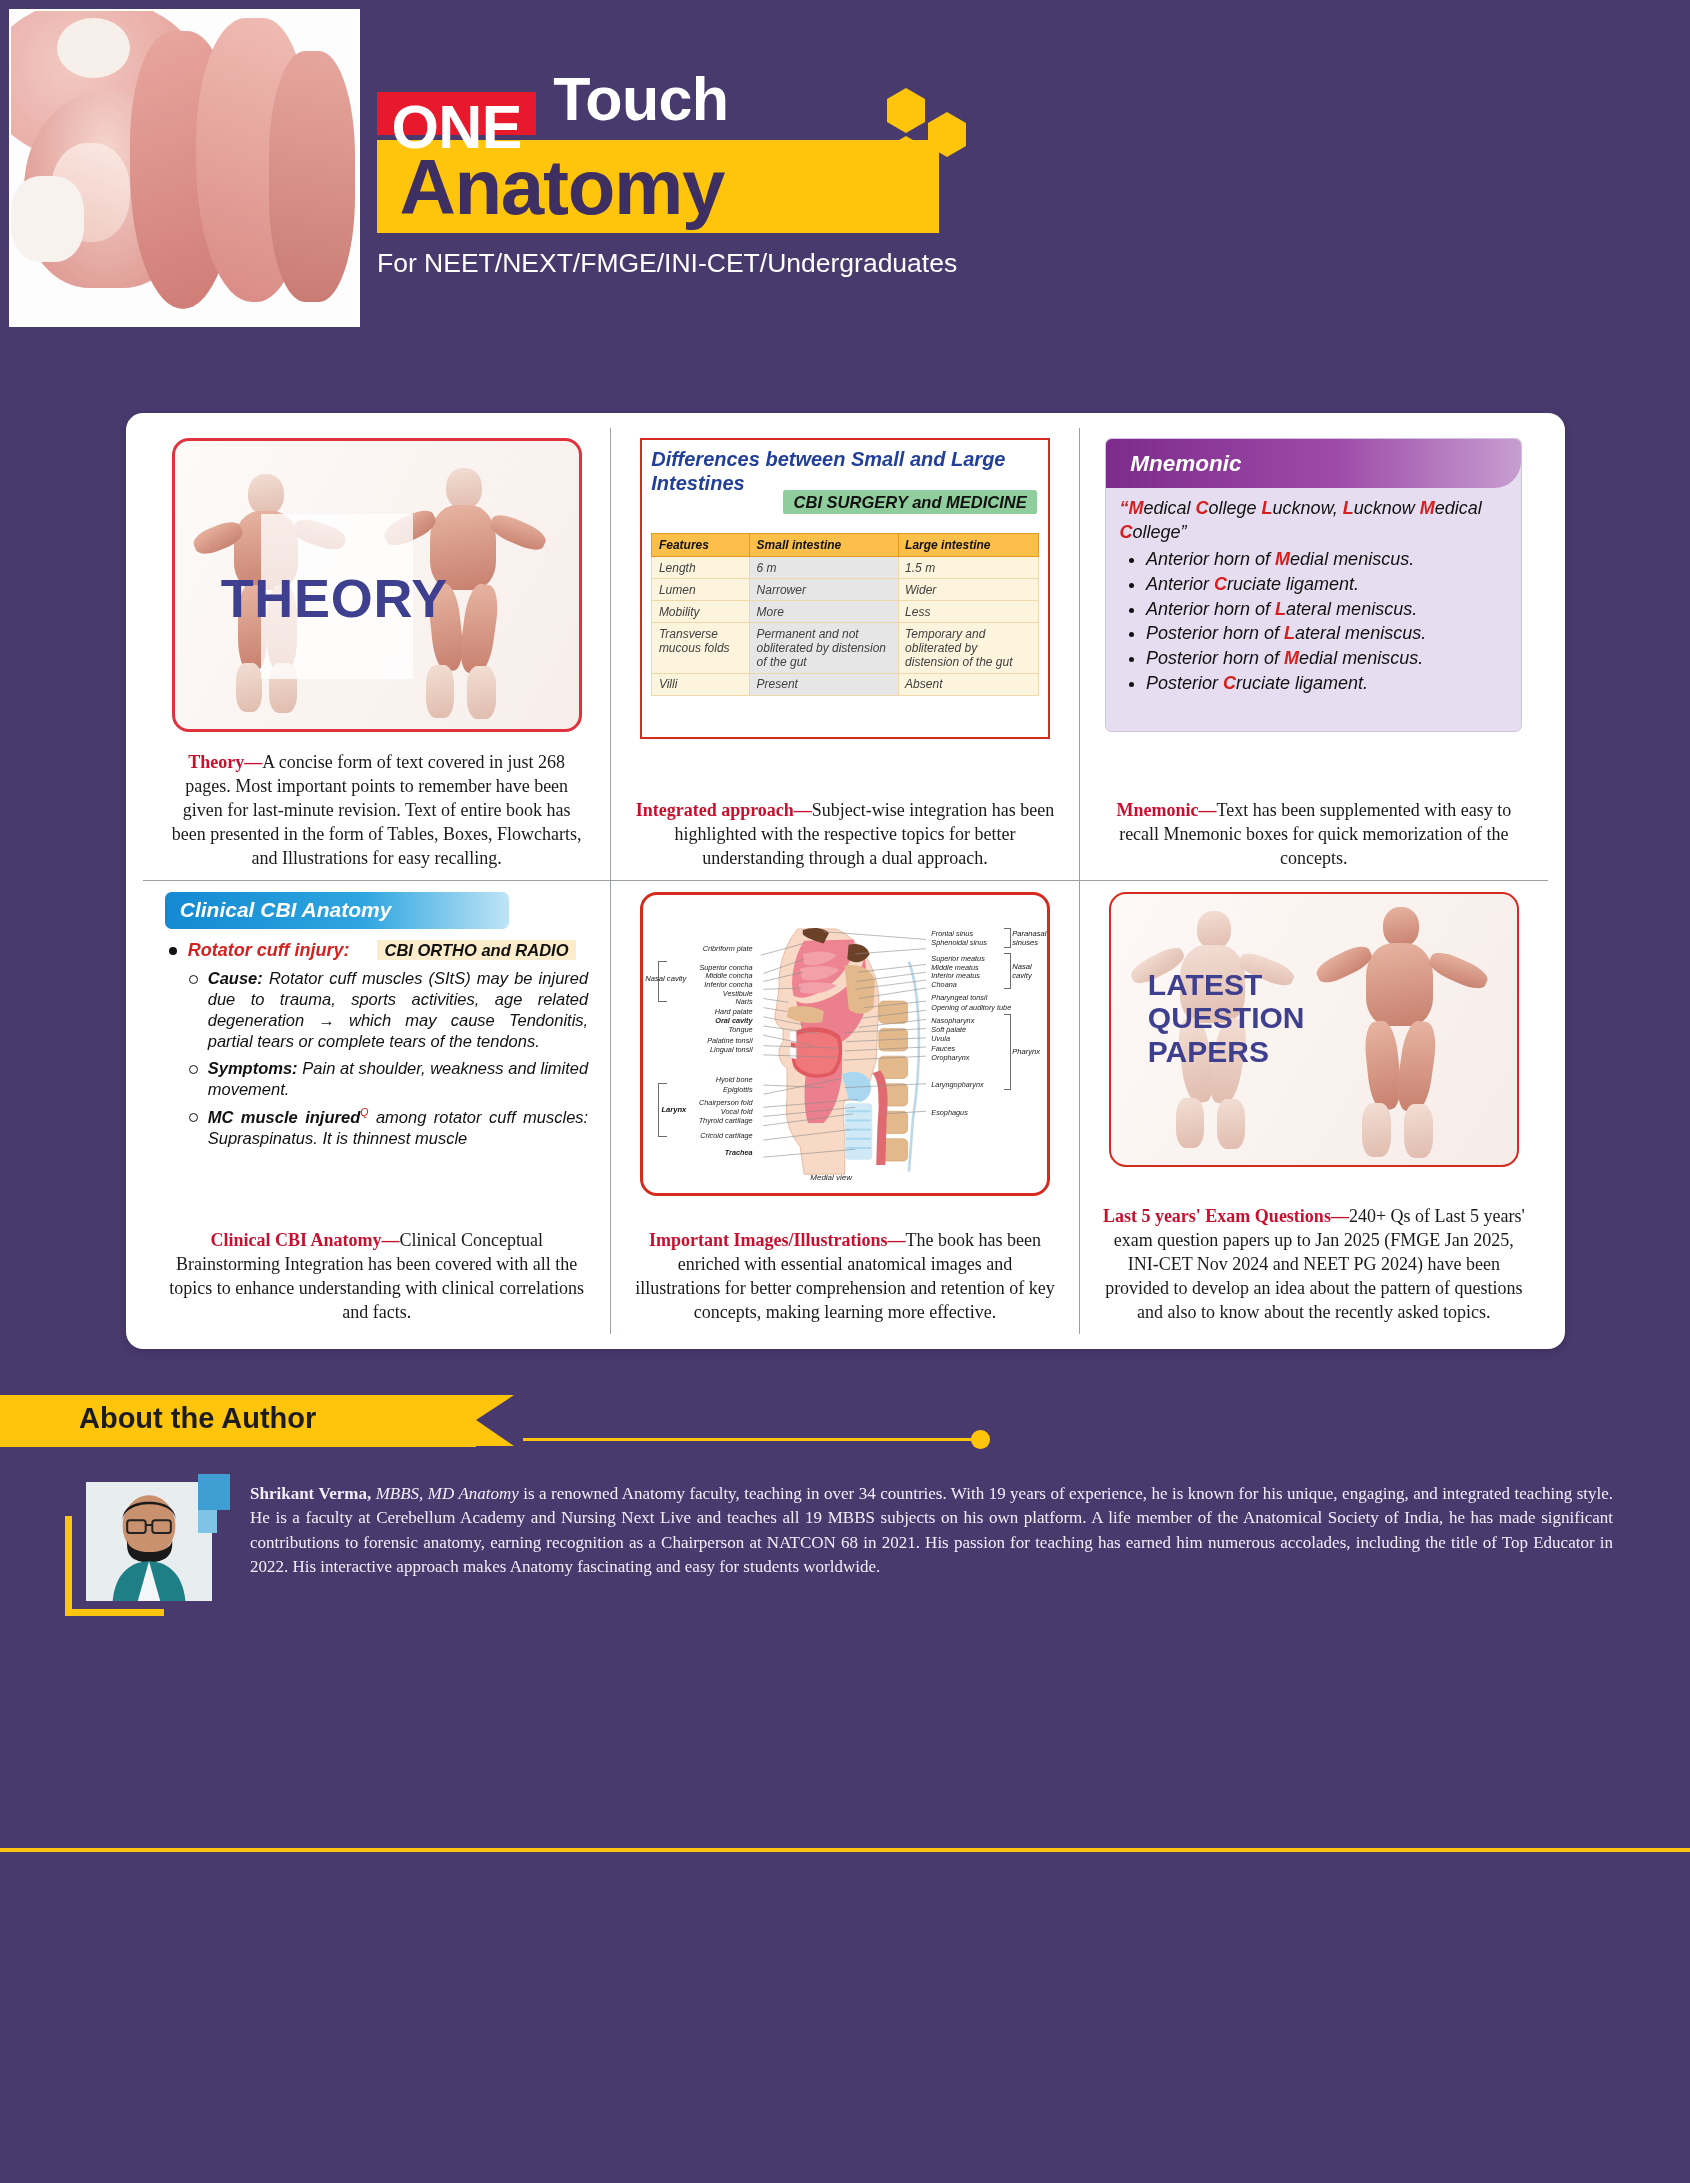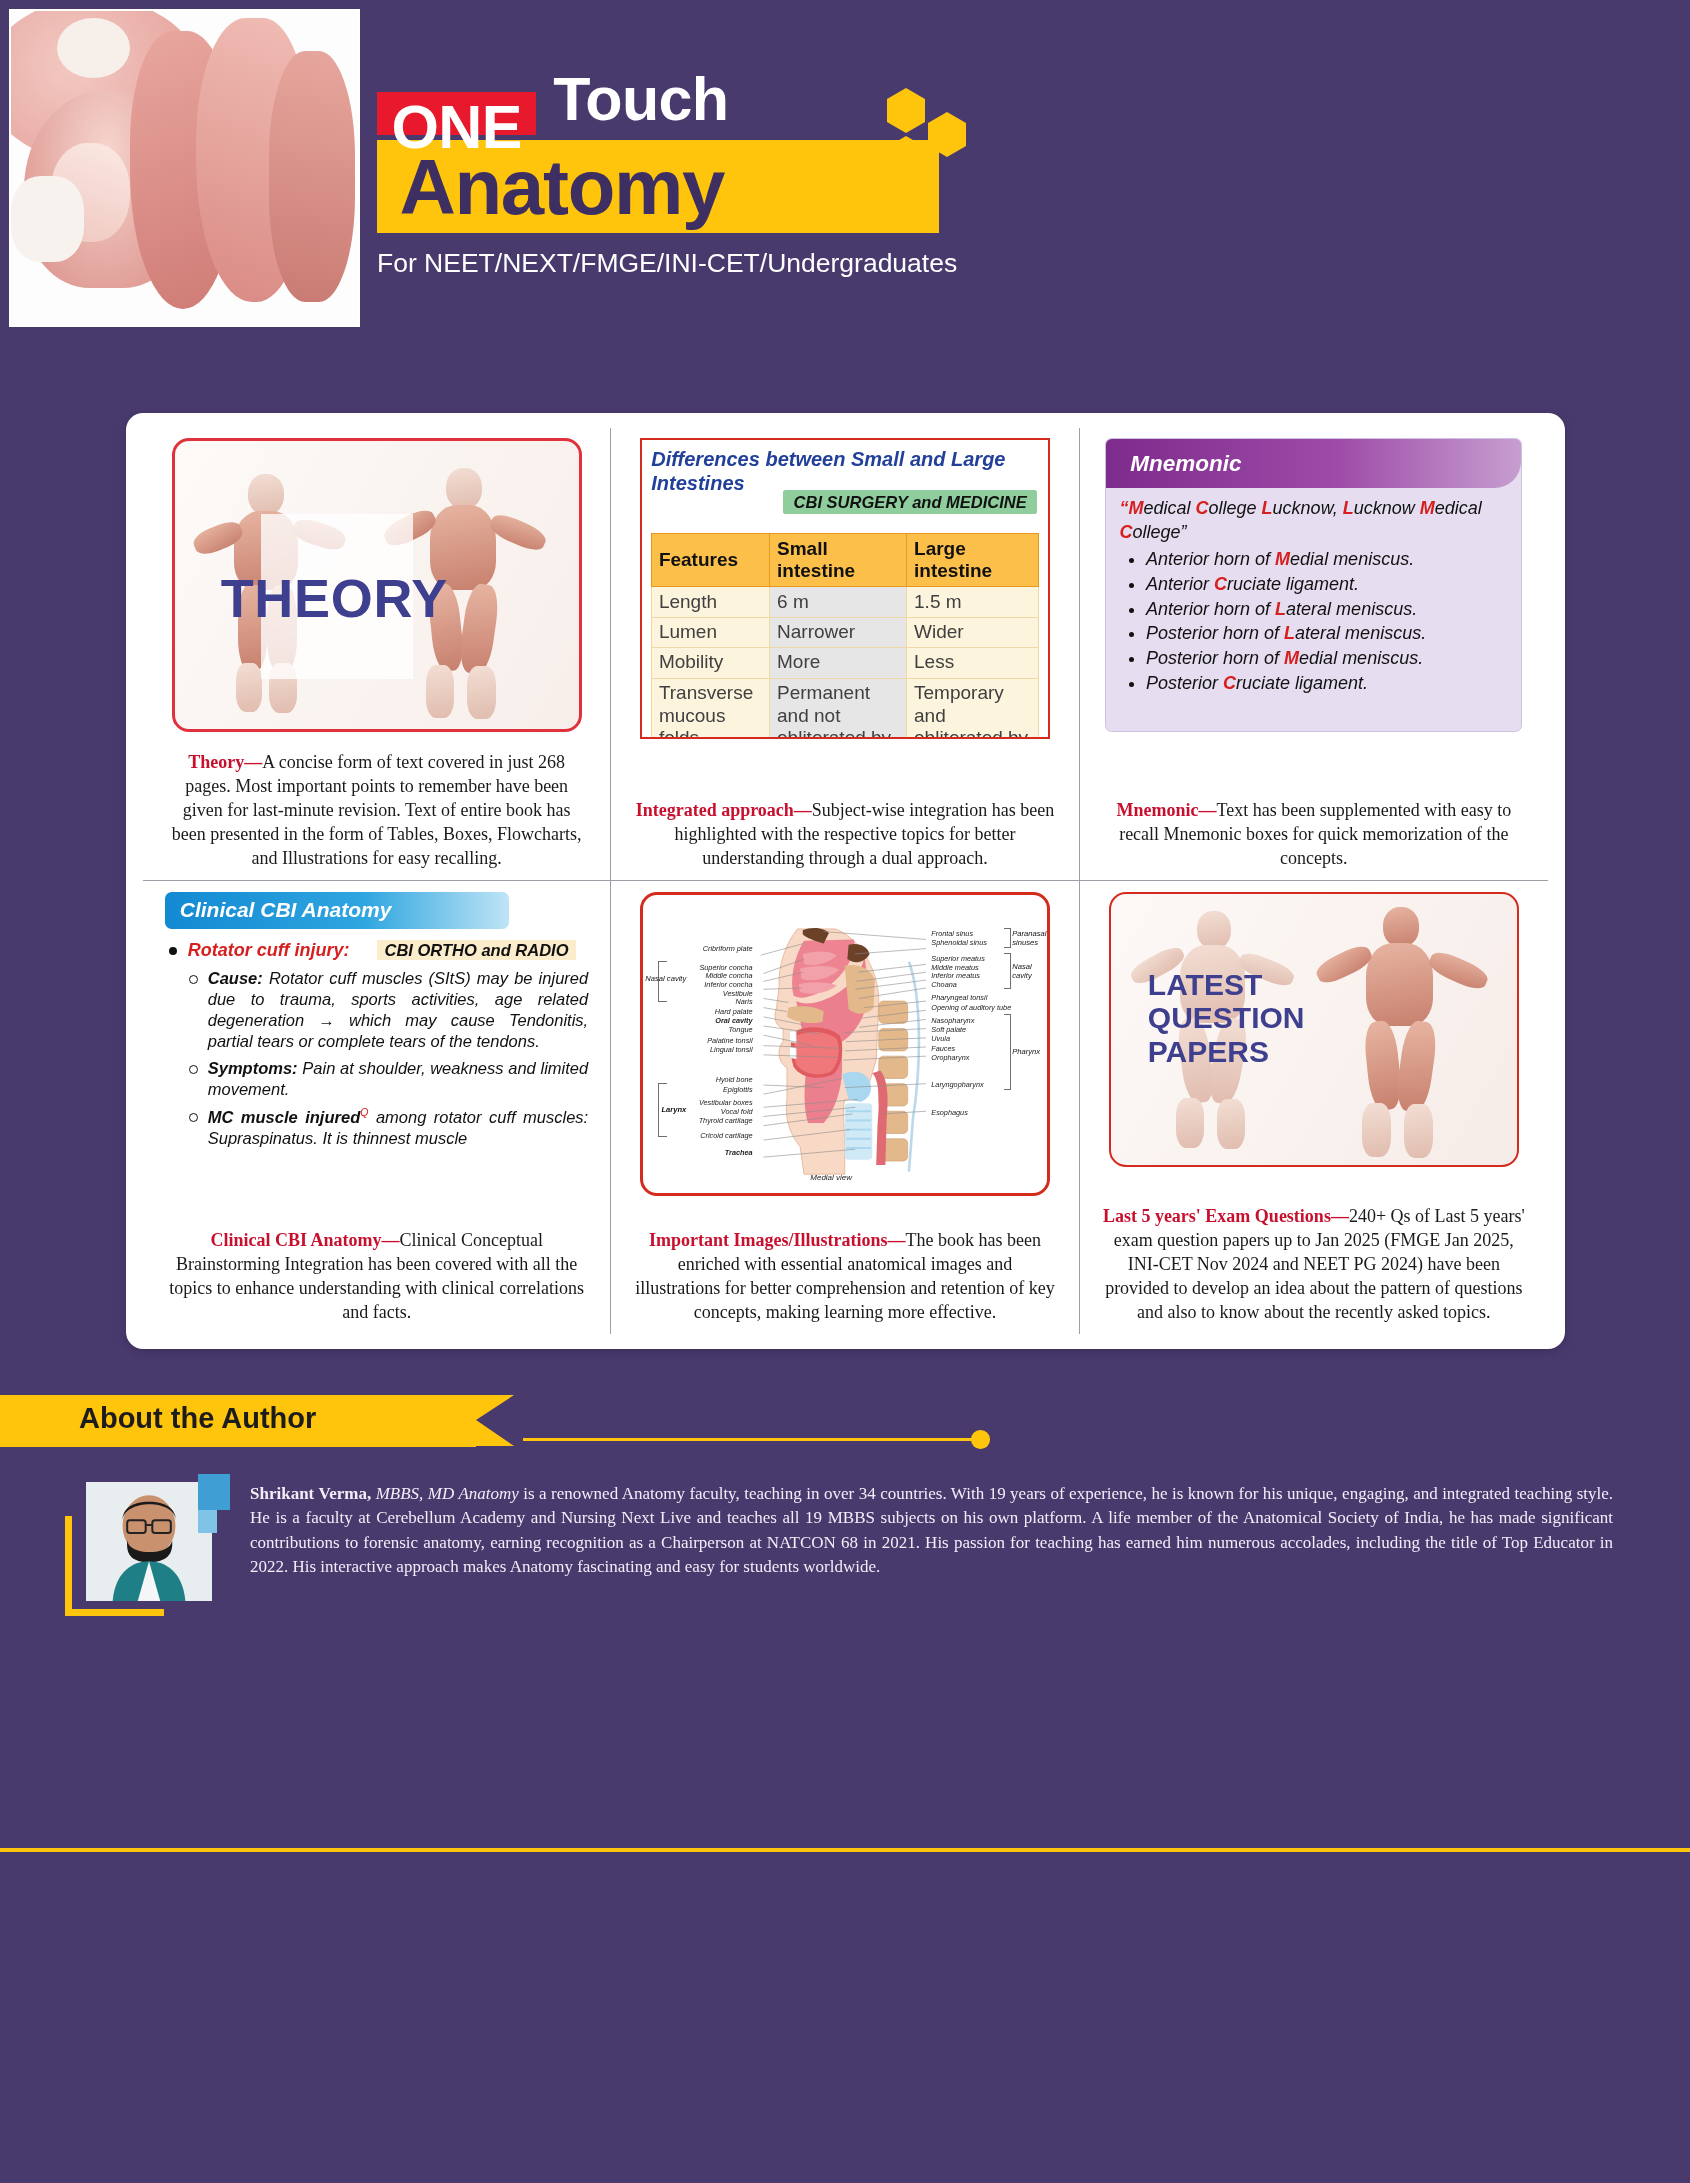--- a/index.html
+++ b/index.html
@@ -106,21 +106,21 @@
     font-family: "Liberation Sans", sans-serif; color: #22409a; font-size: 20px;
     font-weight: bold; line-height: 1.18; font-style: italic;
   }
   .badge-green {
     position: absolute; right: 10.6px; top: 50px;
     background: #8fce9c; color: #111; font-family: "Liberation Sans", sans-serif;
     font-weight: bold; font-style: italic; font-size: 16.5px; padding: 2.6px 10.6px;
     border-radius: 2.6px;
   }
   table.diff { width: 100%; border-collapse: collapse; margin-top: 38px;
-    font-family: "Liberation Sans", sans-serif; font-size: 19px; }
+    font-family: "Liberation Sans", sans-serif; font-size: 12px; font-style: italic; }
   table.diff th {
     background: #fbbf4a; border: 1.3px solid #e59a1f; text-align: left;
     padding: 4px 6.6px; font-weight: bold; color: #111;
   }
   table.diff td {
     border: 1.3px solid #efd8a8; padding: 3.3px 6.6px; vertical-align: top; color: #404040;
     background: #fdf4dd; line-height: 1.2;
   }
   table.diff td.mid { background: #e6e6e6; }
 
@@ -504,21 +504,21 @@
           <div class="lbl l" style="left:5.3px;top:80px;width:99px;">Inferior concha</div>
           <div class="lbl l" style="left:5.3px;top:89px;width:99px;">Vestibule</div>
           <div class="lbl l" style="left:5.3px;top:97px;width:99px;">Naris</div>
           <div class="lbl l" style="left:5.3px;top:107px;width:99px;">Hard palate</div>
           <div class="lbl l" style="left:5.3px;top:116px;width:99px;font-weight:bold;">Oral cavity</div>
           <div class="lbl l" style="left:5.3px;top:125px;width:99px;">Tongue</div>
           <div class="lbl l" style="left:5.3px;top:136px;width:99px;">Palatine tonsil</div>
           <div class="lbl l" style="left:5.3px;top:145px;width:99px;">Lingual tonsil</div>
           <div class="lbl l" style="left:5.3px;top:175px;width:99px;">Hyoid bone</div>
           <div class="lbl l" style="left:5.3px;top:185px;width:99px;">Epiglottis</div>
-          <div class="lbl l" style="left:5.3px;top:198px;width:99px;">Vestibular boxes</div>
+          <div class="lbl l" style="left:5.3px;top:198px;width:99px;">Chairperson fold</div>
           <div class="lbl l" style="left:5.3px;top:207px;width:99px;">Vocal fold</div>
           <div class="lbl l" style="left:5.3px;top:216px;width:99px;">Thyroid cartilage</div>
           <div class="lbl l" style="left:5.3px;top:231px;width:99px;">Cricoid cartilage</div>
           <div class="lbl l" style="left:5.3px;top:248px;width:99px;font-weight:bold;">Trachea</div>
 
           
           <div class="lbl r" style="left:283px;top:29px;">Frontal sinus</div>
           <div class="lbl r" style="left:283px;top:38px;">Sphenoidal sinus</div>
           <div class="lbl r" style="left:283px;top:54px;">Superior meatus</div>
           <div class="lbl r" style="left:283px;top:63px;">Middle meatus</div>

